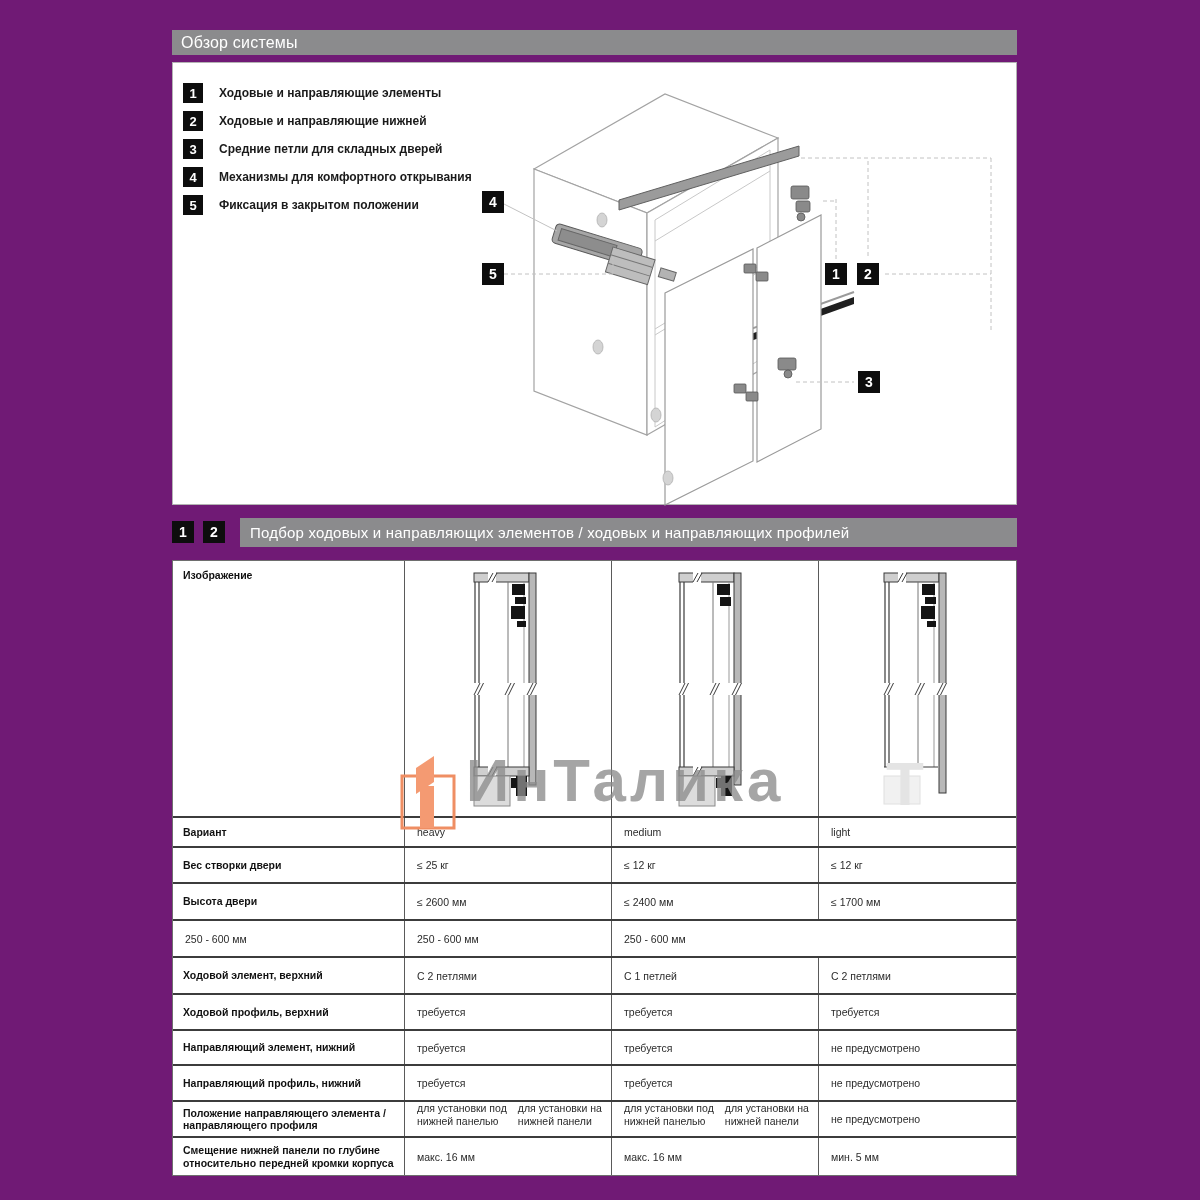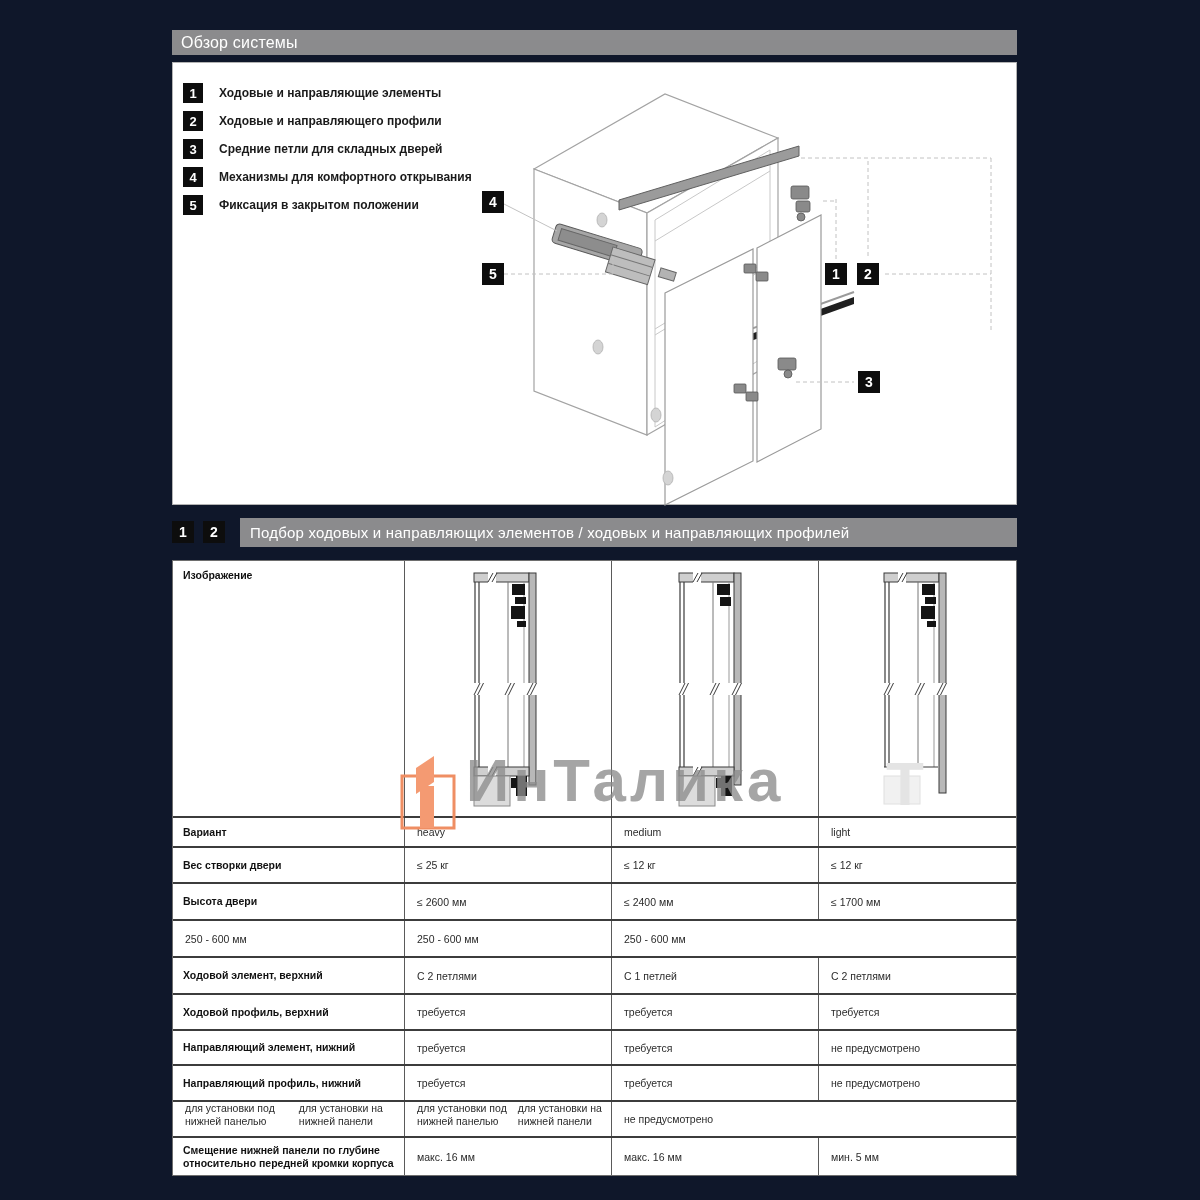--- a/index.html
+++ b/index.html
@@ -1,17 +1,17 @@
 <!DOCTYPE html>
 <html><head>
 <meta charset="utf-8">
 <style>
   html,body{margin:0;padding:0;background:#ffffff;}
   body{font-family:"Liberation Sans", sans-serif; -webkit-font-smoothing:antialiased;}
-  .page{position:relative;width:1200px;height:1200px;background:#0f172a;overflow:hidden;}
+  .page{position:relative;width:1200px;height:1200px;background:#701a75;overflow:hidden;}
 
   
   .secbar{position:absolute;background:#8b8b8d;color:#ffffff;}
   .secbar .bartext{padding-left:9px;font-size:16px;letter-spacing:.2px;}
   #hdr-top{left:172px;top:30px;width:845px;height:25px;line-height:25px;}
 
   
   #overview-box{position:absolute;left:172px;top:62px;width:843px;height:441px;border:1px solid #b3b3b3;background:#fff;}
   .legend{position:absolute;left:10px;top:20px;}
   .legend-item{display:flex;align-items:center;height:20px;margin-bottom:8px;}
@@ -79,21 +79,21 @@
 
   <div id="overview-box">
 
     <div class="legend">
       <div class="legend-item">
         <div class="nbadge">1</div>
         <div class="legend-label">Ходовые и направляющие элементы</div>
       </div>
       <div class="legend-item">
         <div class="nbadge">2</div>
-        <div class="legend-label">Ходовые и направляющего профили</div>
+        <div class="legend-label">Ходовые и направляющие нижней</div>
       </div>
       <div class="legend-item">
         <div class="nbadge">3</div>
         <div class="legend-label">Средние петли для складных дверей</div>
       </div>
       <div class="legend-item">
         <div class="nbadge">4</div>
         <div class="legend-label">Механизмы для комфортного открывания</div>
       </div>
       <div class="legend-item">
@@ -321,20 +321,21 @@
       <div class="tc">требуется</div>
       <div class="tc">не предусмотрено</div>
     </div>
     <div class="trow r7">
       <div class="tc tl">Направляющий профиль, нижний</div>
       <div class="tc">требуется</div>
       <div class="tc">требуется</div>
       <div class="tc">не предусмотрено</div>
     </div>
     <div class="trow r8">
+      <div class="tc tl">Положение направляющего элемента / направляющего профиля</div>
       <div class="tc multiline">
         <span>для установки под нижней панелью</span>
         <span>для установки на нижней панели</span>
       </div>
       <div class="tc multiline">
         <span>для установки под нижней панелью</span>
         <span>для установки на нижней панели</span>
       </div>
       <div class="tc">не предусмотрено</div>
     </div>

